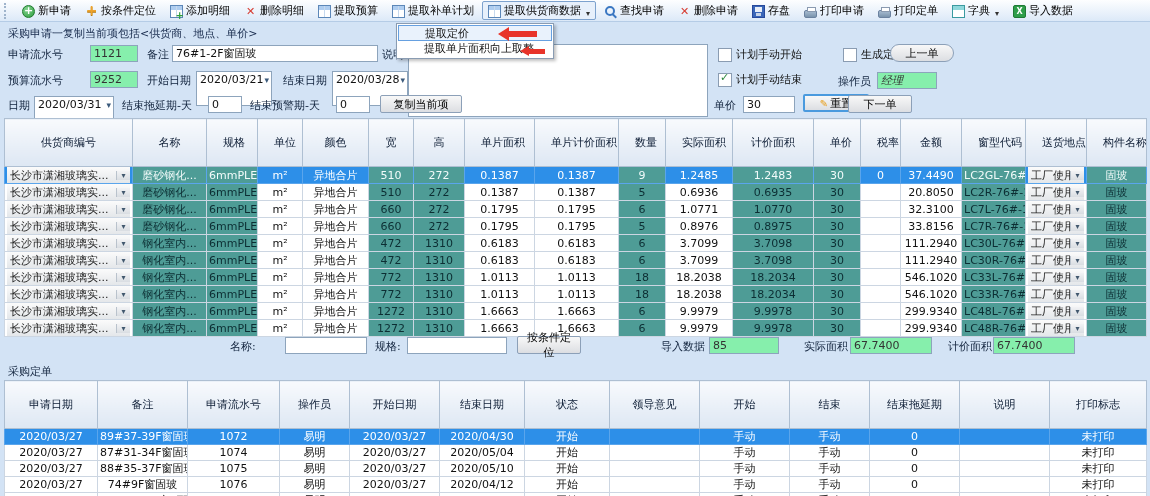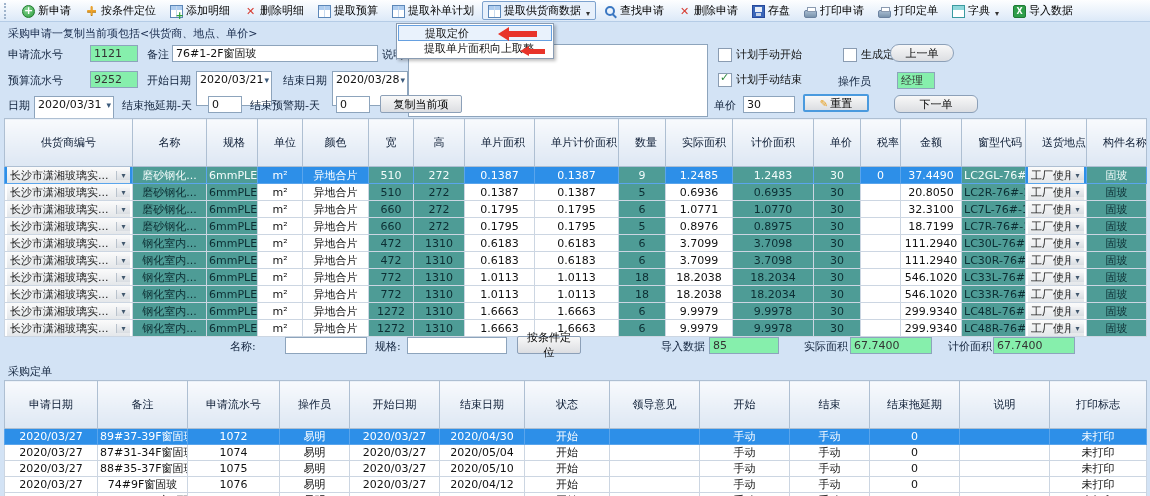--- a/index.html
+++ b/index.html
@@ -186,29 +186,29 @@
         <span class="cbbox"></span>
         <span>生成定单</span>
       </span>
     <button class="btn" style="left:890px;top:22px;width:64px;border-radius:9px;">上一单</button>
 
     <span class="cb" style="left:718px;top:50px;">
         <span class="cbbox checked"></span>
         <span>计划手动结束</span>
       </span>
     <span class="flabel" style="left:838px;top:52px;">操作员</span>
-    <div class="tbox ro" style="left:897px;top:50px;width:38px;">经理</div>
+    <div class="tbox ro" style="left:877px;top:50px;width:60px;font-style:italic;">经理</div>
 
     <span class="flabel" style="left:714px;top:76px;">单价</span>
     <div class="tbox" style="left:743px;top:74px;width:52px;">30</div>
     <button class="btn focusblue" style="left:803px;top:72px;width:66px;">
         <span class="pen">✎</span>
         <span>重置</span>
       </button>
-    <button class="btn" style="left:894px;top:73px;width:84px;border-radius:6px;">下一单</button>
+    <button class="btn" style="left:848px;top:73px;width:64px;">下一单</button>
   </div>
 
   <div class="menu">
     <div class="mitem hl">提取定价</div>
     <div class="mitem">提取单片面积向上取整</div>
   </div>
   <span class="arr" style="left:498px;top:27px;">
       <span class="tri"></span>
       <span class="shaft" style="width:28px;"></span>
     </span>
@@ -368,21 +368,21 @@
           <td>异地合片</td>
           <td class="teal">660</td>
           <td class="teal">272</td>
           <td>0.1795</td>
           <td>0.1795</td>
           <td class="teal">5</td>
           <td>0.8976</td>
           <td class="teal">0.8975</td>
           <td class="teal">30</td>
           <td></td>
-          <td>18.7199</td>
+          <td>33.8156</td>
           <td class="teal left">LC7R-76#-1FO</td>
           <td class="combo-cell">
             <span class="combo">
               <span class="combo-txt">工厂使用</span>
               <span class="combo-arr">▾</span>
             </span>
           </td>
           <td class="teal">固玻</td>
         </tr>
 

